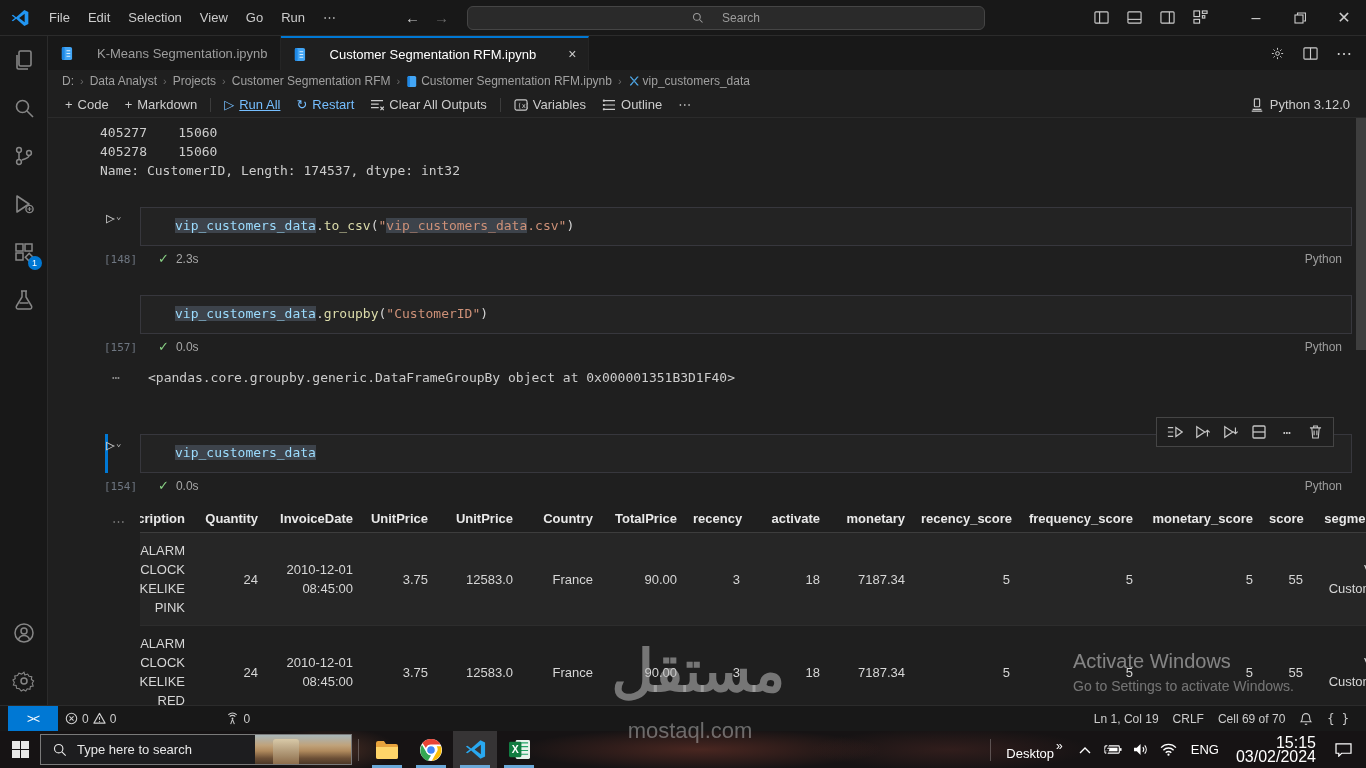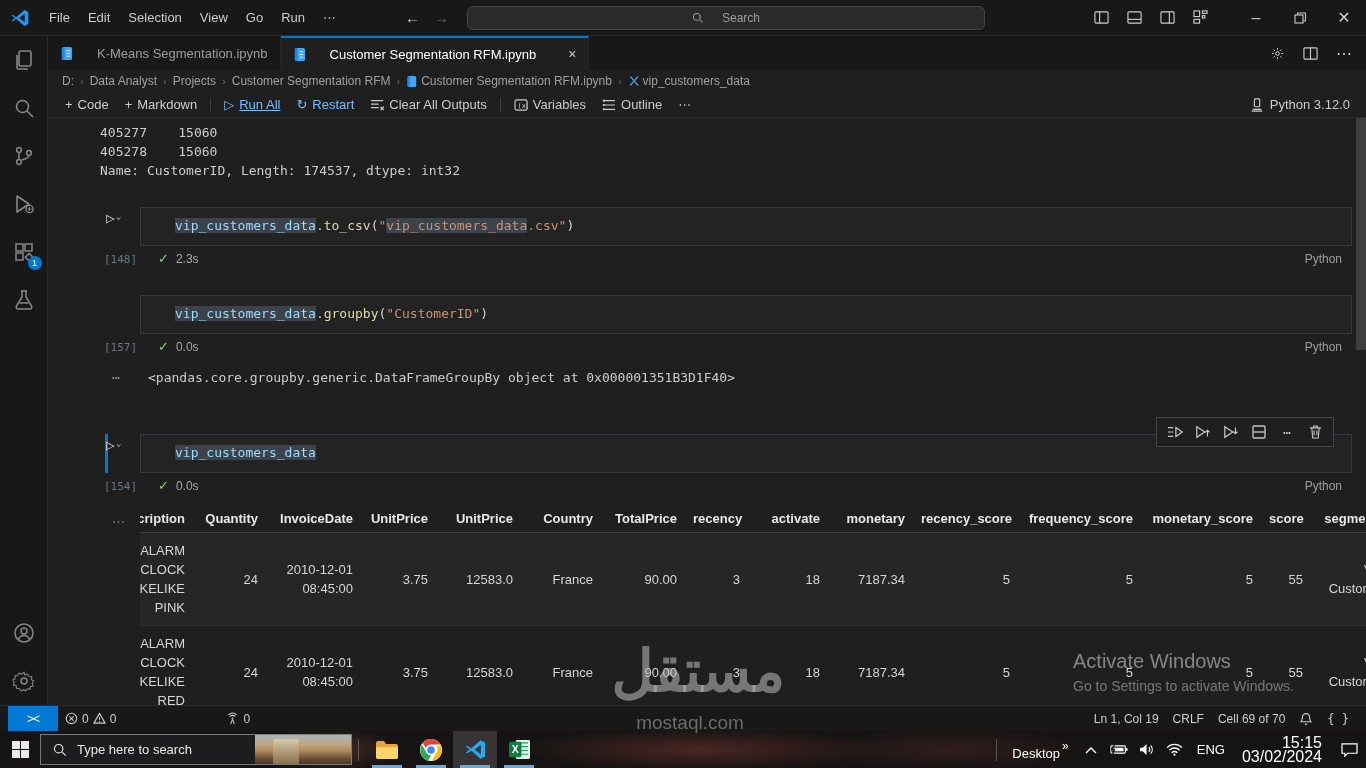--- a/index.html
+++ b/index.html
@@ -104,31 +104,31 @@
   .tsearch { width:312px; height:31px; background:#1d1d1f; border:1px solid #7a7a7a; display:flex; align-items:center;
     gap:10px; padding-left:12px; color:#e8e8e8; font-size:13px; position:relative; overflow:hidden; }
   .tsearch-img { position:absolute; right:0; top:0; width:96px; height:100%;
     background: linear-gradient(180deg,#a9b6b9 0%,#c0a37c 35%,#b08a5d 55%,#6d5036 80%,#4c3828 100%); }
   .tsearch-img::after { content:""; position:absolute; left:18px; top:4px; width:26px; height:26px;
     background:linear-gradient(180deg,#d8c9a8,#8a6a48); border-radius:3px 3px 0 0; }
   .tk-sep { width:1px; height:22px; background:rgba(255,255,255,0.25); margin:0 6px; }
   .tk-icon { width:44px; height:37px; display:flex; align-items:center; justify-content:center; position:relative; }
   .tk-icon.active-app { background:rgba(255,255,255,0.14); }
   .tk-underline { position:absolute; bottom:0; left:7px; right:7px; height:3px; background:#6aa8d8; }
-  .tk-right { margin-left:auto; display:flex; align-items:center; gap:2px; color:#ffffff; }
+  .tk-right { margin-left:auto; display:flex; align-items:center; gap:2px; padding-right:6px; color:#ffffff; }
   .tk-right .txt { font-size:13px; padding:0 7px; }
   .desktop-chev { font-size:12px; vertical-align:8px; margin-left:2px; }
   .clock { text-align:right; font-size:16px; line-height:14px; padding:0 8px; }
   .tray-ic { width:26px; height:37px; display:flex; align-items:center; justify-content:center; color:#fff; }
 
   
   .watermark { position:absolute; left:595px; top:640px; width:190px; text-align:center; z-index:40;
     pointer-events:none; color:rgba(190,190,190,0.55); }
   .watermark .ar { font-size:58px; font-weight:bold; line-height:62px;text-align:right; }
-  .watermark .dom { font-size:19px; color:rgba(190,190,190,0.5); margin-top:10px; }
+  .watermark .dom { font-size:22px; color:rgba(190,190,190,0.5); margin-top:16px; }
   .activate { position:absolute; left:1073px; top:650px; z-index:30; pointer-events:none; }
   .activate .l1 { font-size:20px; color:rgba(255,255,255,0.45); }
   .activate .l2 { font-size:14px; color:rgba(255,255,255,0.38); margin-top:5px; }
 </style>
 </head>
 <body>
 
 <div class="titlebar">
   <svg class="vscode-logo" viewBox="0 0 24 24">
     <path fill="#2196f3" d="M17.2 2.4 7.4 11 3.6 8.1 2 8.9l4 3.1-4 3.1 1.6.8 3.8-2.9 9.8 8.6 4.8-2.3V4.7L17.2 2.4zM17.6 7v10L11 12l6.6-5z"></path>

